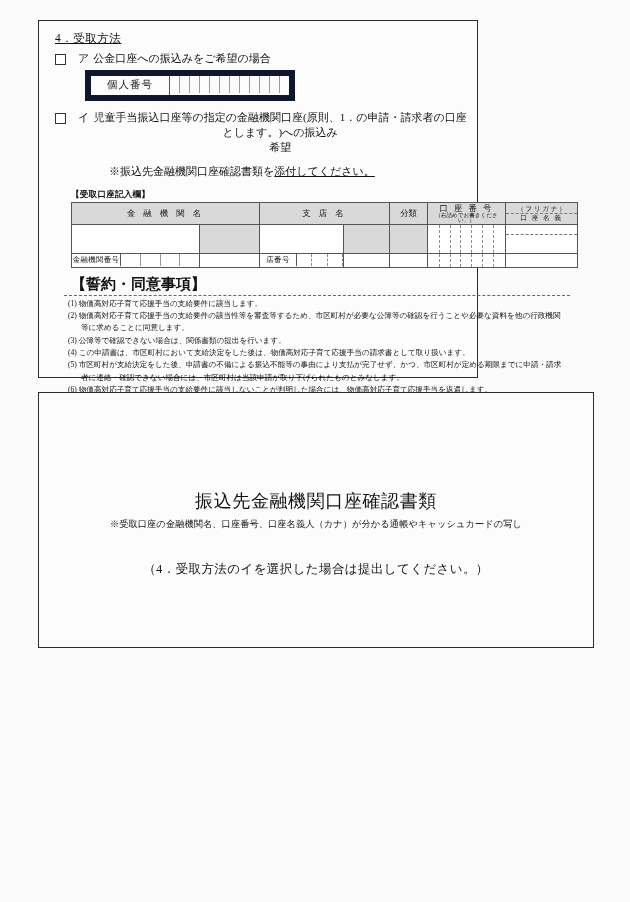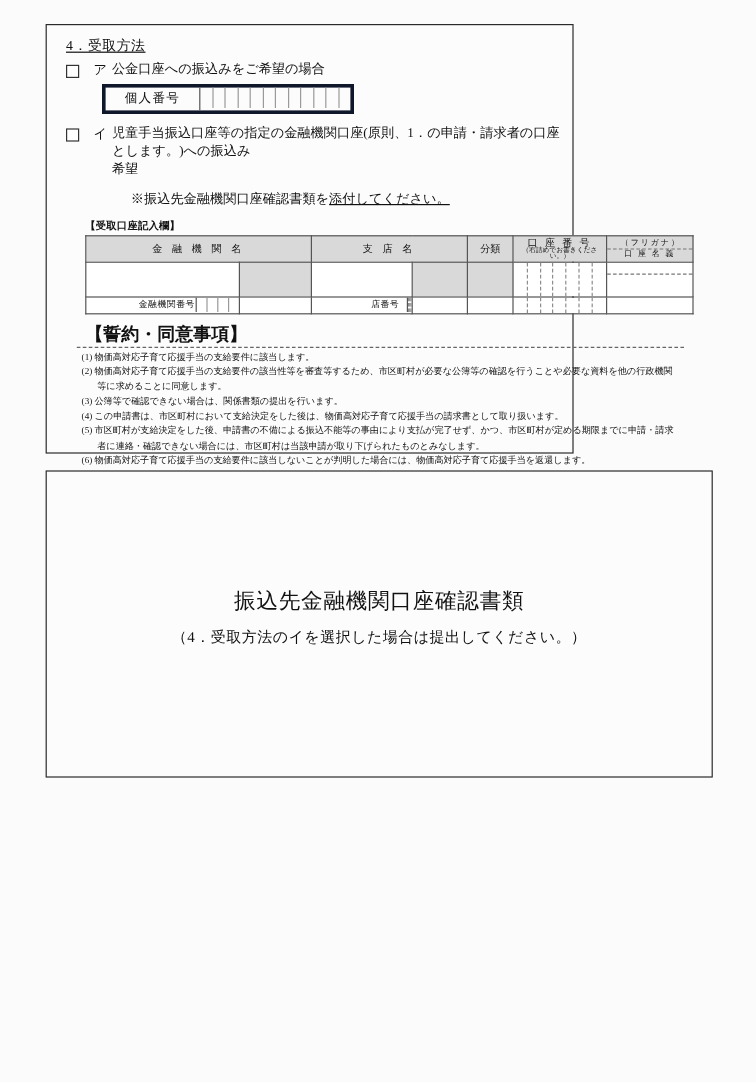--- a/index.html
+++ b/index.html
@@ -31,24 +31,24 @@
     letter-spacing:.5px;
     margin:2px 0 5px 6px;
   }
 
   .opt-row{display:flex;align-items:flex-start;margin:0 0 2px 6px;font-size:11px;}
   .chk{
     width:9px;height:9px;border:1px solid #333;background:#fff;
     display:inline-block;margin-top:2.5px;flex:0 0 auto;
   }
   .opt-mark{margin:0 4px 0 12px;flex:0 0 auto;}
-  .opt-text{line-height:1.35;}
-
-  
-  .mynum{margin:4px 0 0 36px;display:flex;border:3px solid #0f172a;width:210px;box-sizing:border-box;}
+  .opt-text{line-height:1.35;text-align:center;}
+
+  
+  .mynum{margin:4px 0 0 36px;display:flex;border:6px solid #0f172a;width:210px;box-sizing:border-box;}
   .mynum-label{
     width:78px;font-size:10.5px;text-align:center;padding:2px 0 3px;
     border-right:1px solid #555;letter-spacing:1px;
   }
   .mynum-cells{display:flex;flex:1;}
   .mynum-cells i{
     flex:1;border-right:1px solid #9a9a9a;height:17px;display:block;
   }
   .mynum-cells i:last-child{border-right:none;}
 
@@ -75,21 +75,21 @@
 
   .h-blank{height:28px;background:#fff;}
   .shade{background:#d9d9d9;}
   .dash-left{border-left:1px dashed #888 !important;}
 
   .numcell{position:relative;background:#fff;}
   .numcell .vdash{
     position:absolute;top:0;bottom:0;width:0;border-left:1px dashed #8d8d8d;
   }
   .subrow td{height:13px;background:#fff;}
-  .sublabel{font-size:7.4px;text-align:center;letter-spacing:.4px;margin-left:43px;}
+  .sublabel{font-size:7.4px;text-align:center;letter-spacing:.4px;}
   .minicells{display:flex;height:12px;}
   .minicells i{flex:1;border-right:1px solid #9a9a9a;}
   .minicells i:last-child{border-right:none;}
   .minicells.dashed i{border-right:1px dashed #8d8d8d;}
 
   
   .tnote{font-size:7.3px;margin:2px 0 0 40px;line-height:1.5;}
 
   
   .pl-title{font-size:15px;font-weight:bold;margin:7px 0 1px 22px;}
@@ -101,21 +101,21 @@
   .pledge li{
     list-style:none;font-size:7.6px;line-height:1.62;
     text-indent:-13px;padding-left:13px;margin:0;
   }
   .pledge ol{margin:0;padding:0;}
 
   
   .b-wrap{position:absolute;left:0;right:0;top:96px;text-align:center;}
   .b-title{font-size:18px;letter-spacing:.6px;}
   .b-sub{font-size:9.2px;margin-top:5px;letter-spacing:.1px;}
-  .b-note{font-size:12.5px;margin-top:10px;letter-spacing:.4px;}
+  .b-note{font-size:12.5px;margin-top:30px;letter-spacing:.4px;}
 </style>
 </head>
 <body>
 
 <div class="page">
 
   <div class="panel" id="panel-top">
     <div class="inner">
 
       <div class="sec-title">4．受取方法</div>
@@ -254,17 +254,18 @@
             <li>(6) 物価高対応子育て応援手当の支給要件に該当しないことが判明した場合には、物価高対応子育て応援手当を返還します。</li>
           </ol>
       </div>
 
     </div>
   </div>
 
   <div class="panel" id="panel-bottom">
     <div class="b-wrap">
       <div class="b-title">振込先金融機関口座確認書類</div>
+      <div class="b-sub">※受取口座の金融機関名、口座番号、口座名義人（カナ）が分かる通帳やキャッシュカードの写し</div>
       <div class="b-note">（4．受取方法のイを選択した場合は提出してください。）</div>
     </div>
   </div>
 
 </div>
 
 </body></html>

